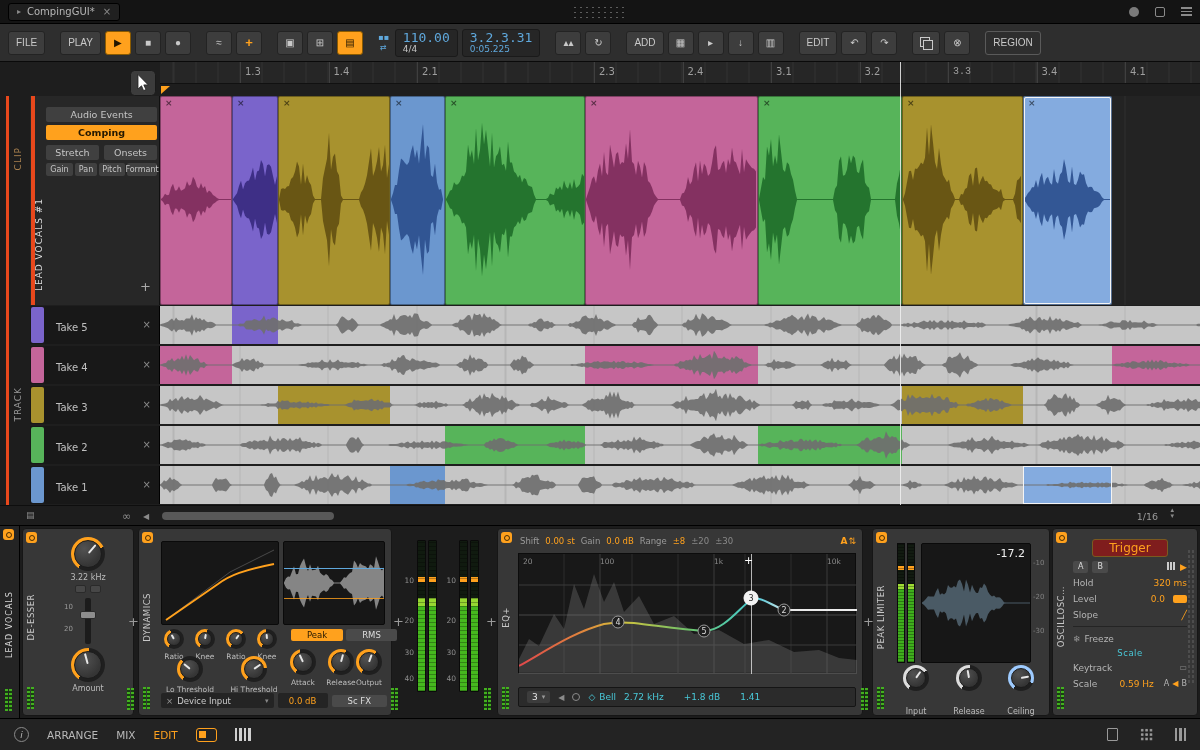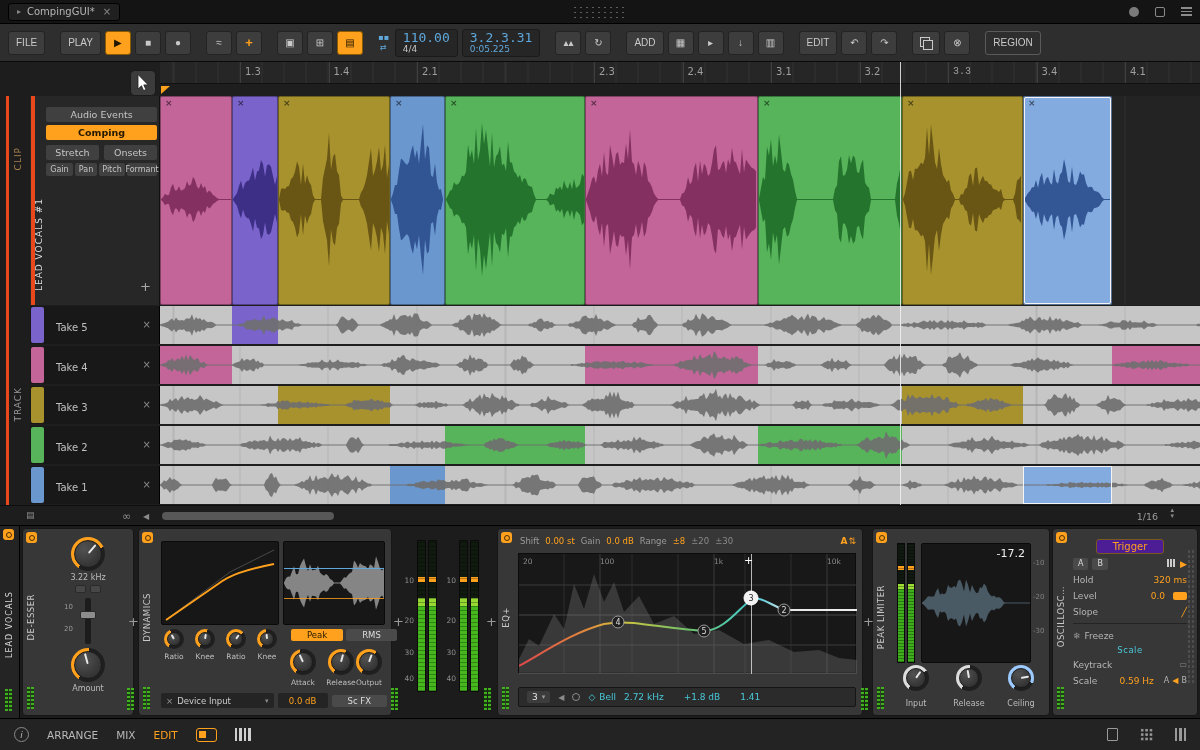--- a/index.html
+++ b/index.html
@@ -182,26 +182,26 @@
   
   #mod-limiter{left:872px;width:178px}
   #lim-meters{position:absolute;left:24px;top:14px;display:flex;gap:2px}
   .lbar{width:8px;height:120px;border:1px solid #0a0a0a;background:
     repeating-linear-gradient(to top,rgba(0,0,0,.3) 0 1px,transparent 1px 3px),
     linear-gradient(to top,#3fae1c 0 62%,#9ddb35 62% 66%,#111a10 66% 78%,#ffa11d 78% 81%,#111a10 81% 100%)}
   #lim-display{left:48px;top:14px;width:110px;height:120px}
   #lim-val{position:absolute;top:3px;right:5px;color:#f0f0f0;font-size:11px}
   #lim-ticks{position:absolute;left:160px;top:14px;width:16px;height:120px}
   #lim-ticks span{position:absolute;font-size:7px;color:#808080}
-  .kcol{position:absolute;top:136px;width:46px;display:flex;flex-direction:column;align-items:center;gap:6px}
+  .kcol{position:absolute;top:136px;width:46px;display:flex;flex-direction:column;align-items:center;gap:14px}
 
   
   #mod-osc{left:1052px;width:146px}
   #osc-body{position:absolute;left:20px;top:10px;width:114px;display:flex;flex-direction:column;gap:3px;font-size:9px}
-  .trig{align-self:center;color:#ffa11d;border:1px solid #7a5a20;background:#4c1d95;border-radius:3px;padding:1px 16px;font-size:10px}
+  .trig{align-self:center;color:#ffa11d;border:1px solid #7a5a20;background:#7f1d1d;border-radius:3px;padding:1px 16px;font-size:12px}
   .row{display:flex;align-items:center;gap:4px;height:13px}
   .row .lab{color:#b5b5b5}
   .row .roval{margin-left:auto;color:#ffa11d}
   .obar{width:14px;height:8px;background:#ffa11d;border-radius:2px;margin-left:4px}
   .flex1{flex:1}
   .barsic3 i{display:inline-block;width:2px;height:8px;background:#ccc;margin-right:1px}
   .oplay{color:#ffa11d;font-size:9px}
   #osc-body hr{border:none;border-top:1px solid #242424;margin:2px 0}
   .scalehdr{color:#49c8d8;text-align:center;font-size:8.5px;letter-spacing:.5px}
   .flake{color:#9a9a9a;font-size:9px}
@@ -608,20 +608,38 @@
               <div class="knob">
                 <i style="--rot:-5deg"></i>
               </div>
             </div>
             <div class="klabel">Knee</div>
           </div>
       </div>
       <div id="dyn-peakrms">
         <span class="chip on">Peak</span>
         <span class="chip">RMS</span>
+      </div>
+      <div id="dyn-thresh">
+        <div class="kcol2">
+            <div class="kring k26" style="--arc:100deg">
+              <div class="knob">
+                <i style="--rot:-50deg"></i>
+              </div>
+            </div>
+            <div class="klabel">Lo Threshold</div>
+          </div>
+        <div class="kcol2">
+            <div class="kring k26" style="--arc:230deg">
+              <div class="knob">
+                <i style="--rot:55deg"></i>
+              </div>
+            </div>
+            <div class="klabel">Hi Threshold</div>
+          </div>
       </div>
       <div id="dyn-ar">
         <div class="kcol2">
             <div class="kring k26" style="--arc:130deg">
               <div class="knob">
                 <i style="--rot:-25deg"></i>
               </div>
             </div>
             <div class="klabel">Attack</div>
           </div>

